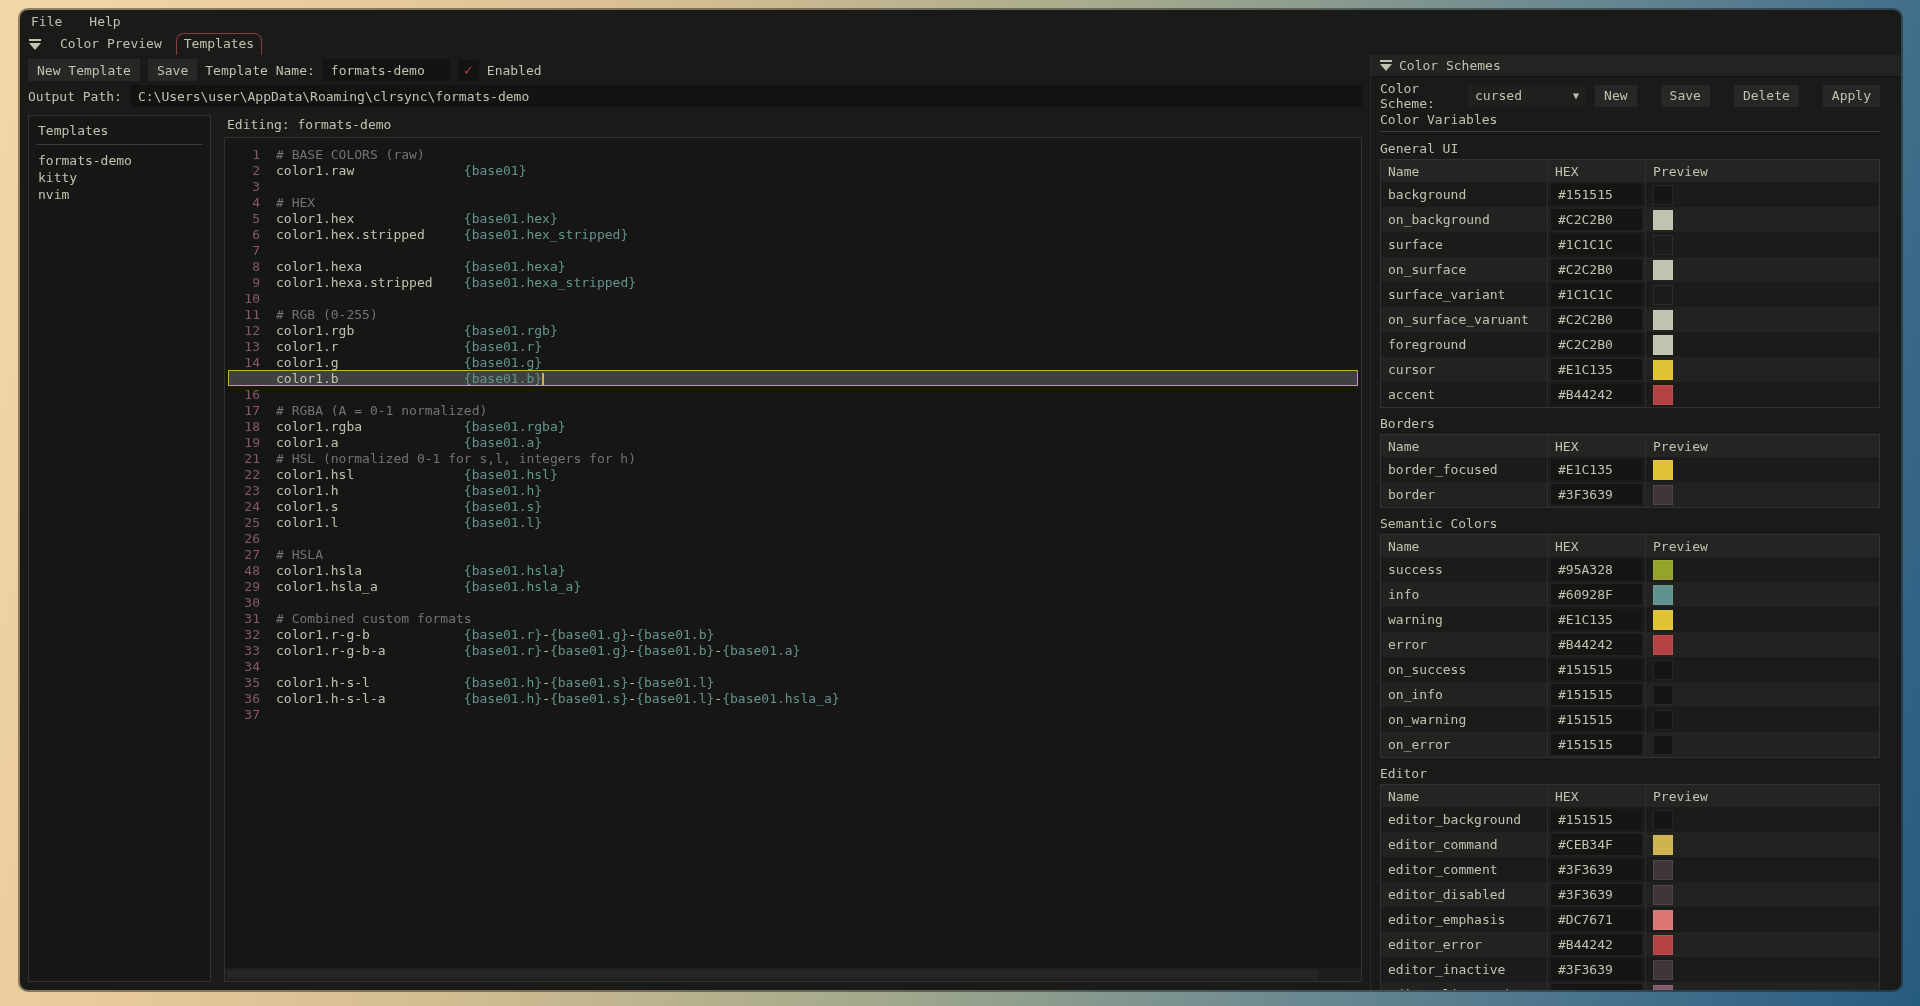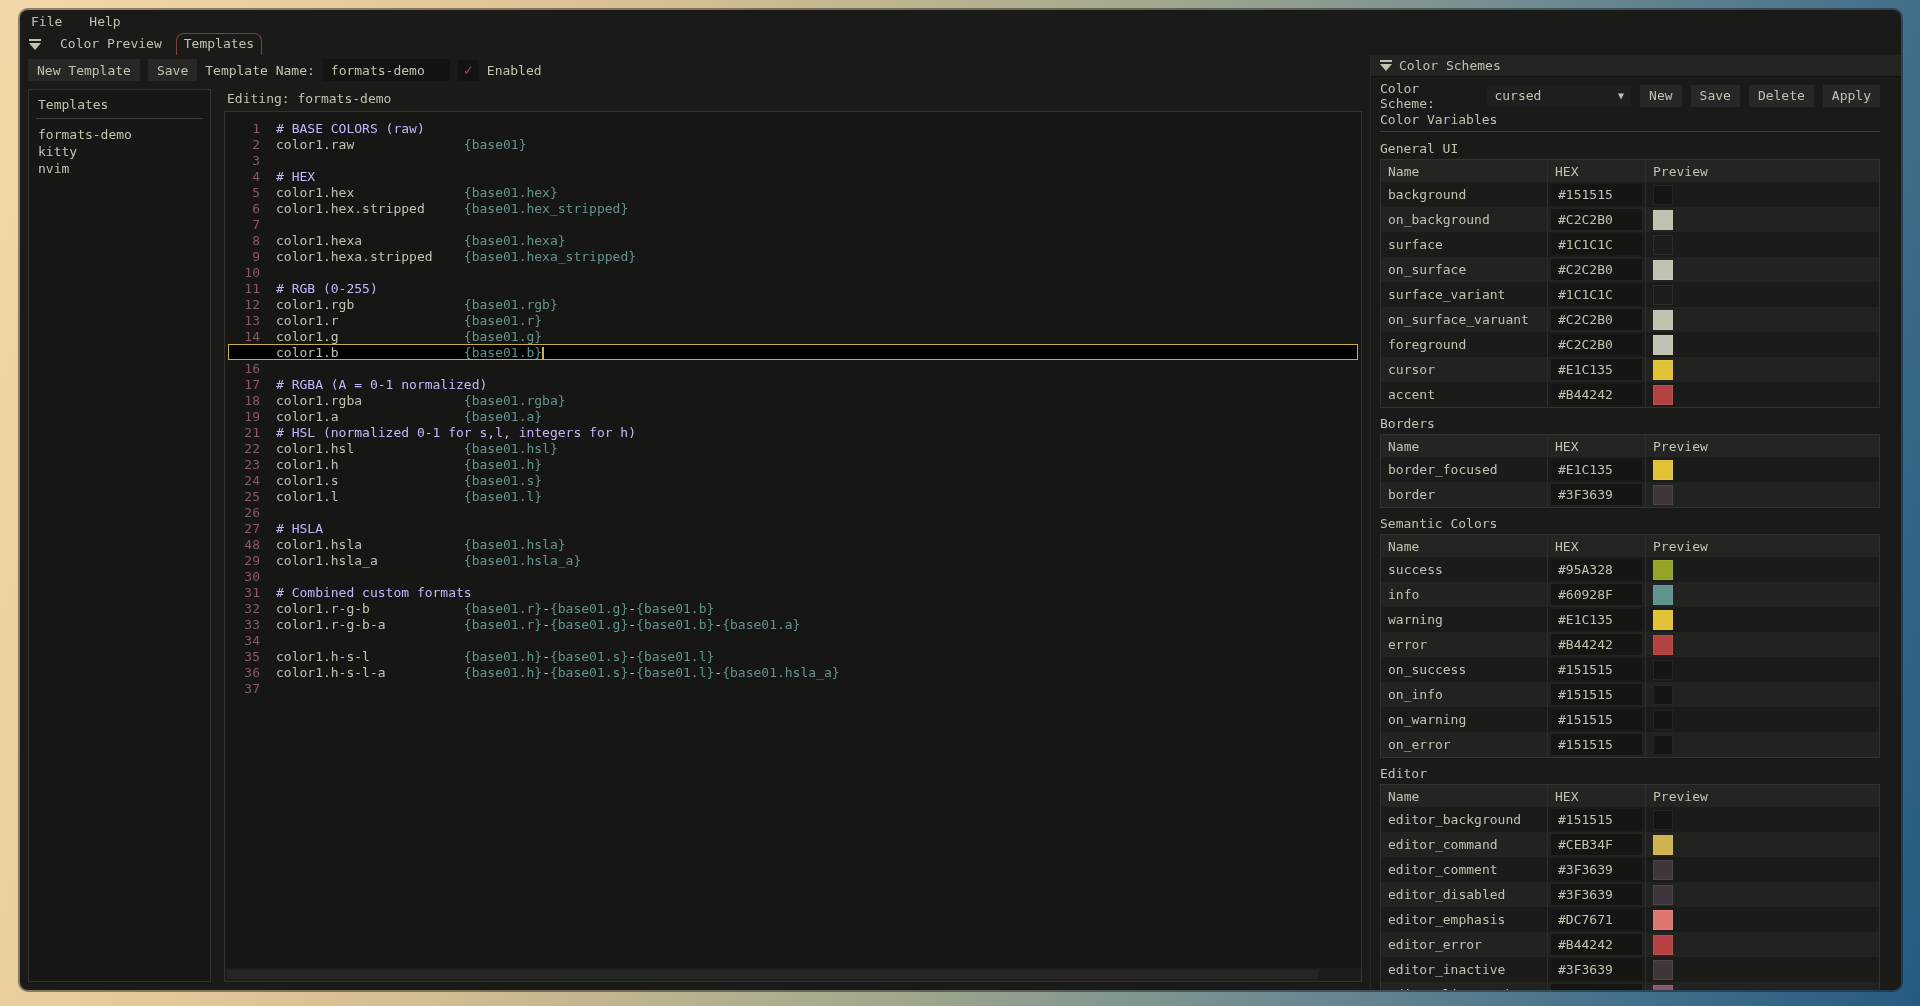--- a/index.html
+++ b/index.html
@@ -37,23 +37,23 @@
   .panels { flex:1; min-height:0; display:flex; gap:13px; margin-top:4px; }
   .tpl-panel { width:183px; flex:none; background:#171716; border:1px solid #343134; padding:6px 9px; }
   .tpl-title { height:18px; line-height:18px; margin-bottom:4px; }
   .tpl-sep { border-top:1px solid #3b3b39; margin:0 -2px 7px; }
   .tpl-item { height:17px; line-height:17px; cursor:default; }
   .editor-col { flex:1; min-width:0; display:flex; flex-direction:column; }
   .editor-heading { height:19px; line-height:19px; flex:none; margin:0 0 3px 3px; }
   .code { flex:1; min-height:0; background:#161615; border:1px solid #343134; padding:8px 0 0; overflow:hidden; display:flex; flex-direction:column; }
   .code-lines { flex:1; min-height:0; overflow:hidden; }
   .cl { display:flex; height:16px; line-height:15px; white-space:pre; border:1px solid transparent; margin:0 3px; }
-  .cl.active { border-color:#CBAE3E; background:#000000; }
+  .cl.active { border-color:#CBAE3E; background:#404040; }
   .ln { width:31px; flex:none; text-align:right; color:#86596C; margin-right:16px; }
-  .comment { color:#c4b5fd; }
+  .comment { color:#737373; }
   .key { color:#C2C2B0; }
   .tok { color:#63948E; }
   .dash { color:#C2C2B0; }
   .cursor { display:inline-block; width:2px; height:12px; background:#CEB34F; vertical-align:-2px; }
   .hscroll { flex:none; height:13px; background:#1d1d1c; margin-top:auto; position:relative; }
   .hscroll-thumb { position:absolute; left:2px; top:2px; bottom:2px; width:96%; background:#252524; }
   
   .right-panel { width:531px; flex:none; border-left:1px solid #2b292b; display:flex; flex-direction:column; overflow:hidden; }
   .rp-header { height:22px; flex:none; background:#232322; display:flex; align-items:center; padding:0 9px; border-bottom:1px solid #121211; }
   .rp-header .collapse-icon { margin:0 6px 0 0; }
@@ -97,20 +97,24 @@
     <div class="left-col">
       <div class="trow">
         <span class="btn">New Template</span>
         <span class="btn">Save</span>
         <span>Template Name:</span>
         <span class="input" style="width:127px">formats-demo</span>
         <span class="checkbox">
             <span class="check">✓</span>
           </span>
         <span>Enabled</span>
+      </div>
+      <div class="trow">
+        <span>Output Path:</span>
+        <span class="input grow">C:\Users\user\AppData\Roaming\clrsync\formats-demo</span>
       </div>
 
       <div class="panels">
         <div class="tpl-panel">
           <div class="tpl-title">Templates</div>
           <div class="tpl-sep"></div>
           <div>
               <div class="tpl-item">formats-demo</div>
               <div class="tpl-item">kitty</div>
               <div class="tpl-item">nvim</div>
@@ -171,21 +175,21 @@
         <span class="collapse-icon"></span>
         <span>Color Schemes</span>
       </div>
       <div class="rp-body">
         <div class="scheme-row">
           <span>Color Scheme:</span>
           <span class="combo">
             <span>cursed</span>
             <span class="combo-arrow">▼</span>
           </span>
-          <span style="display:flex;gap:9px">
+          <span style="display:flex;gap:24px">
               <span class="btn">New</span>
               <span class="btn">Save</span>
               <span class="btn">Delete</span>
               <span class="btn">Apply</span>
             </span>
         </div>
         <div class="vars-title">Color Variables</div>
         <div class="sep"></div>
         <div class="sections">
             <div class="section-title">General UI</div>

